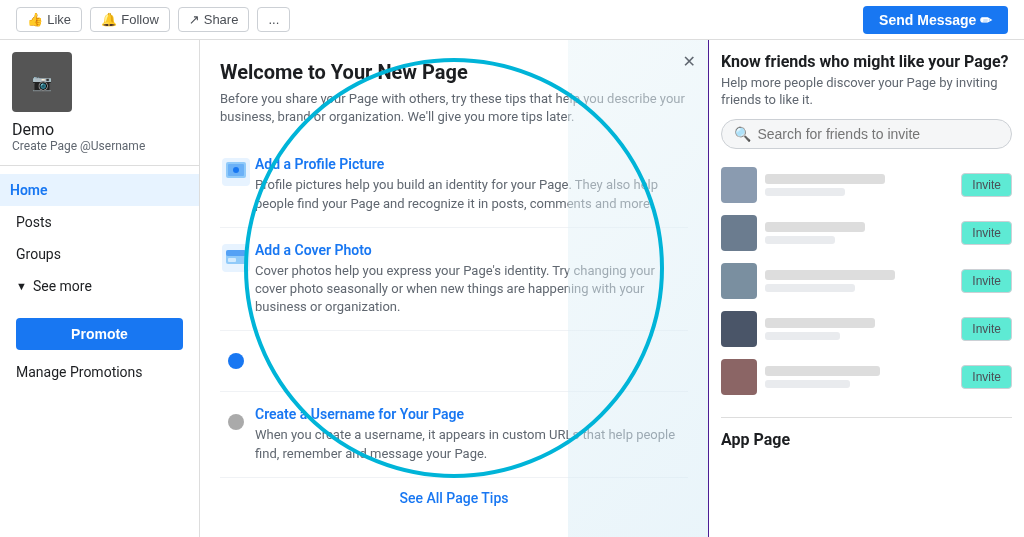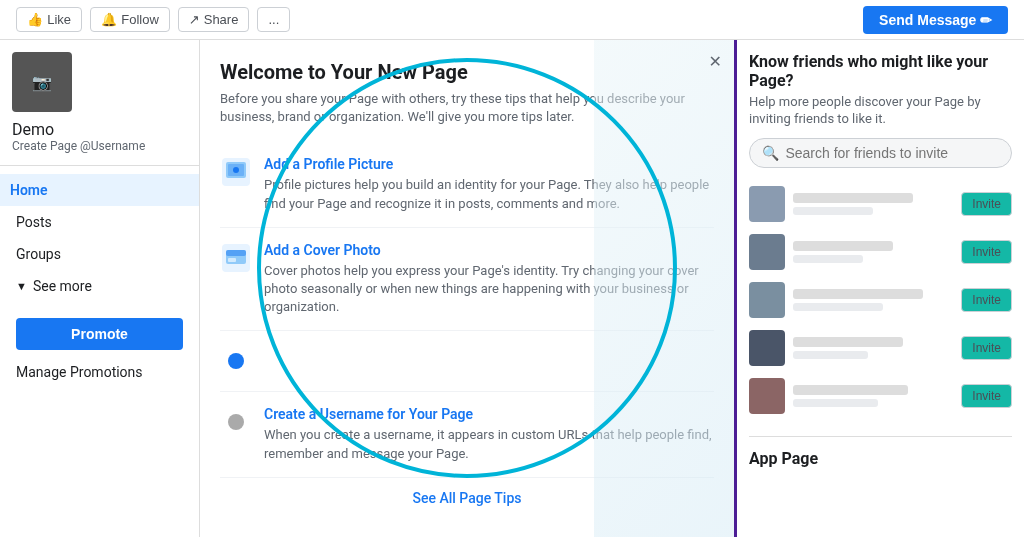--- a/index.html
+++ b/index.html
@@ -36,51 +36,51 @@
     .center-content { flex: 1; overflow-y: auto; padding: 0; position: relative; }
 
     
     .welcome-card { background: #fff; margin: 0; border-bottom: 1px solid #ddd; padding: 20px; position: relative; }
     .welcome-card-close { position: absolute; top: 12px; right: 12px; background: none; border: none; font-size: 16px; cursor: pointer; color: #606770; }
     .welcome-title { font-size: 20px; font-weight: bold; color: #1c1e21; margin-bottom: 6px; }
     .welcome-subtitle { font-size: 13px; color: #606770; margin-bottom: 16px; line-height: 1.4; }
 
     
     .tips-list { display: flex; flex-direction: column; gap: 0; }
-    .tip-item { display: flex; align-items: flex-start; gap: 12px; padding: 14px 0; border-top: 1px solid #f0f2f5; }
+    .tip-item { display: flex; align-items: flex-start; gap: 3px; padding: 14px 0; border-top: 1px solid #f0f2f5; }
     .tip-item:first-child { border-top: none; }
     .tip-icon { width: 32px; height: 32px; flex-shrink: 0; display: flex; align-items: center; justify-content: center; }
     .tip-title { font-size: 14px; font-weight: 600; color: #1877f2; margin-bottom: 4px; cursor: pointer; }
     .tip-desc { font-size: 13px; color: #606770; line-height: 1.4; }
 
     .see-all-tips { text-align: center; padding: 12px; border-top: 1px solid #f0f2f5; color: #1877f2; font-size: 14px; cursor: pointer; font-weight: 500; }
 
     
     .circle-overlay { position: absolute; top: 50%; left: 50%; transform: translate(-50%, -55%); width: 420px; height: 420px; border: 4px solid #00b4d8; border-radius: 50%; pointer-events: none; z-index: 10; }
 
     
-    .right-sidebar { width: 290px; background: #fff; border-left: 3px solid #4c1d95; padding: 12px; overflow-y: auto; flex-shrink: 0; }
+    .right-sidebar { width: 316px; background: #fff; border-left: 1px solid #4c1d95; padding: 12px; overflow-y: auto; flex-shrink: 0; }
     .friends-section { margin-bottom: 16px; }
     .friends-title { font-size: 16px; font-weight: bold; color: #1c1e21; margin-bottom: 4px; }
     .friends-subtitle { font-size: 13px; color: #606770; margin-bottom: 10px; line-height: 1.3; }
     .search-friends-box { display: flex; align-items: center; gap: 6px; border: 1px solid #ccd0d5; border-radius: 20px; padding: 6px 12px; background: #f5f6f7; margin-bottom: 12px; }
     .search-friends-input { border: none; background: transparent; font-size: 14px; color: #1c1e21; outline: none; flex: 1; }
     .search-icon { color: #606770; font-size: 14px; }
 
     .friend-item { display: flex; align-items: center; gap: 8px; padding: 6px 0; }
     .friend-avatar { width: 36px; height: 36px; border-radius: 4px; flex-shrink: 0; }
     .friend-avatar-1 { background: #8a9bb0; }
     .friend-avatar-2 { background: #6b7c8f; }
     .friend-avatar-3 { background: #7a8fa0; }
     .friend-avatar-4 { background: #4a5568; }
     .friend-avatar-5 { background: #8b6565; }
     .friend-info { flex: 1; }
     .friend-name-bar { height: 10px; background: #ddd; border-radius: 3px; margin-bottom: 4px; }
     .friend-sub-bar { height: 8px; background: #e9ebee; border-radius: 3px; width: 60%; }
-    .friend-invite-btn { padding: 4px 10px; border: 1px solid #ccd0d5; background: #14b8a6; border-radius: 4px; font-size: 12px; color: #4b4f56; cursor: pointer; white-space: nowrap; }
+    .friend-invite-btn { padding: 4px 10px; border: 1px solid #ccd0d5; background: #5eead4; border-radius: 4px; font-size: 12px; color: #4b4f56; cursor: pointer; white-space: nowrap; }
 
     .see-all-friends { text-align: center; padding: 8px; color: #1877f2; font-size: 14px; cursor: pointer; font-weight: 500; }
 
     .app-page-section { border-top: 1px solid #ddd; padding-top: 12px; }
     .app-page-title { font-size: 16px; font-weight: bold; color: #1c1e21; }
 
     
     .welcome-bg-decoration { position: absolute; right: 0; top: 0; bottom: 0; width: 140px; background: linear-gradient(135deg, #e8f4f8 0%, #d4eaf5 100%); opacity: 0.5; pointer-events: none; }
 
     .tip-icon-svg { width: 28px; height: 28px; }

